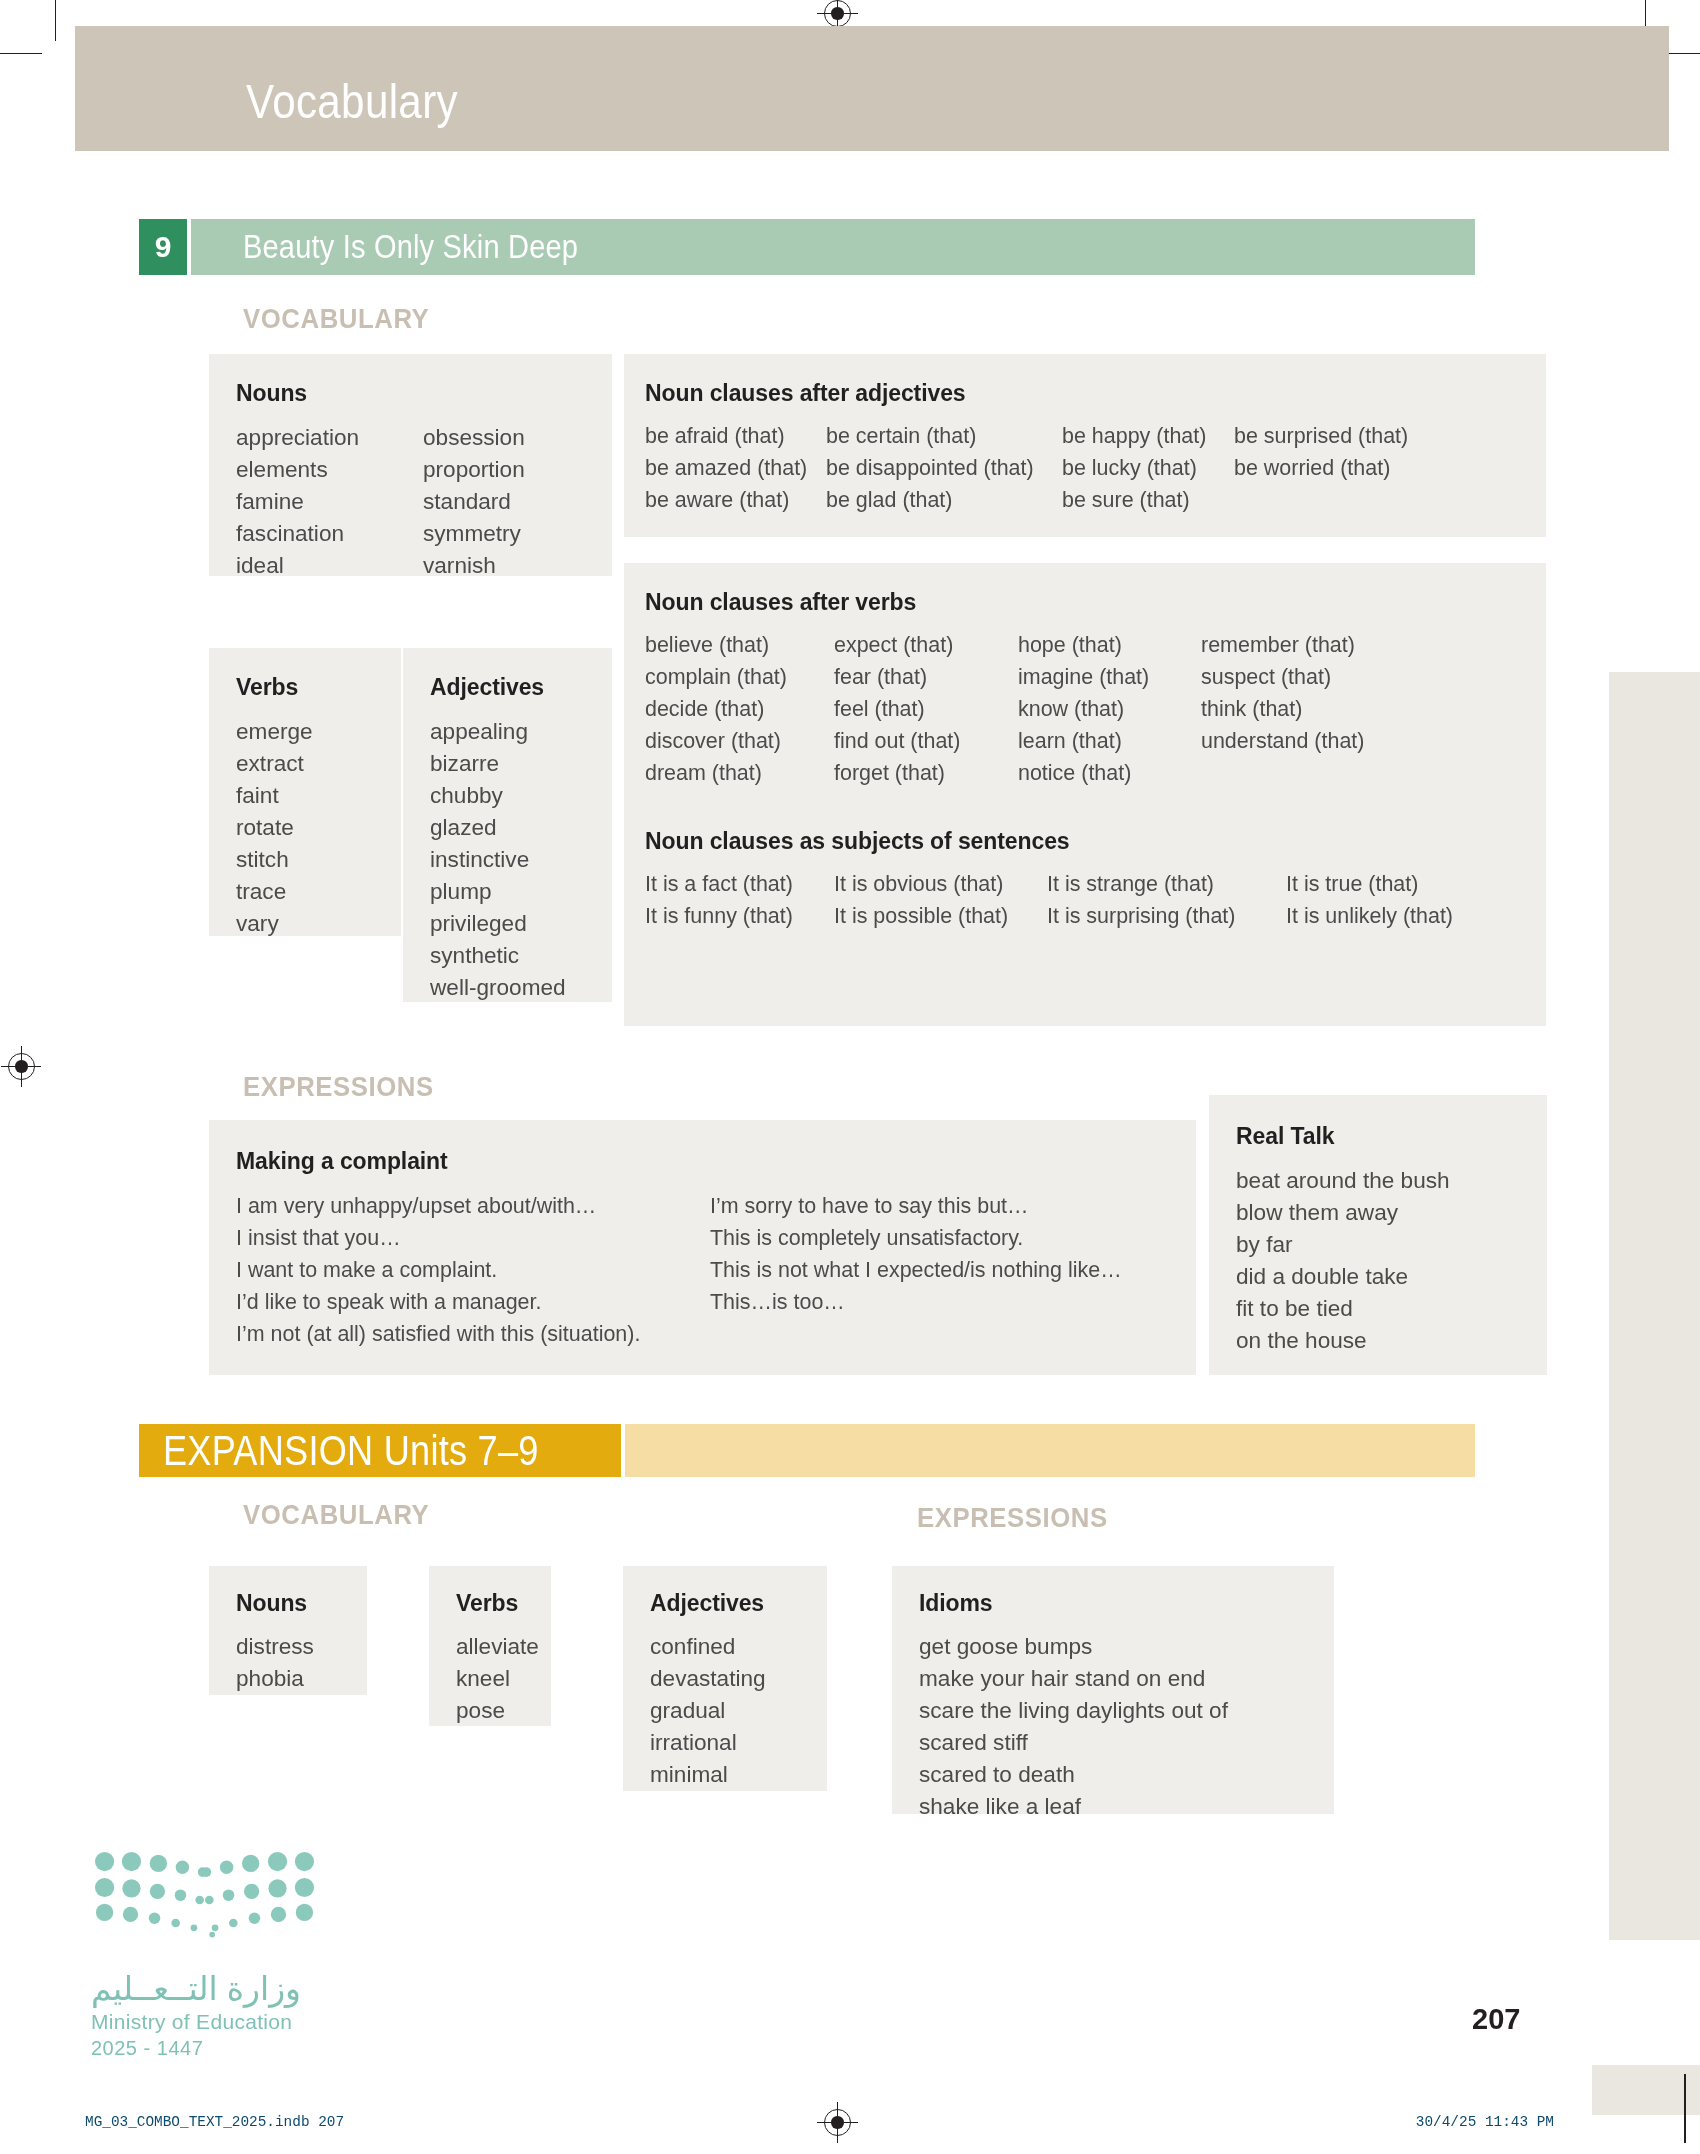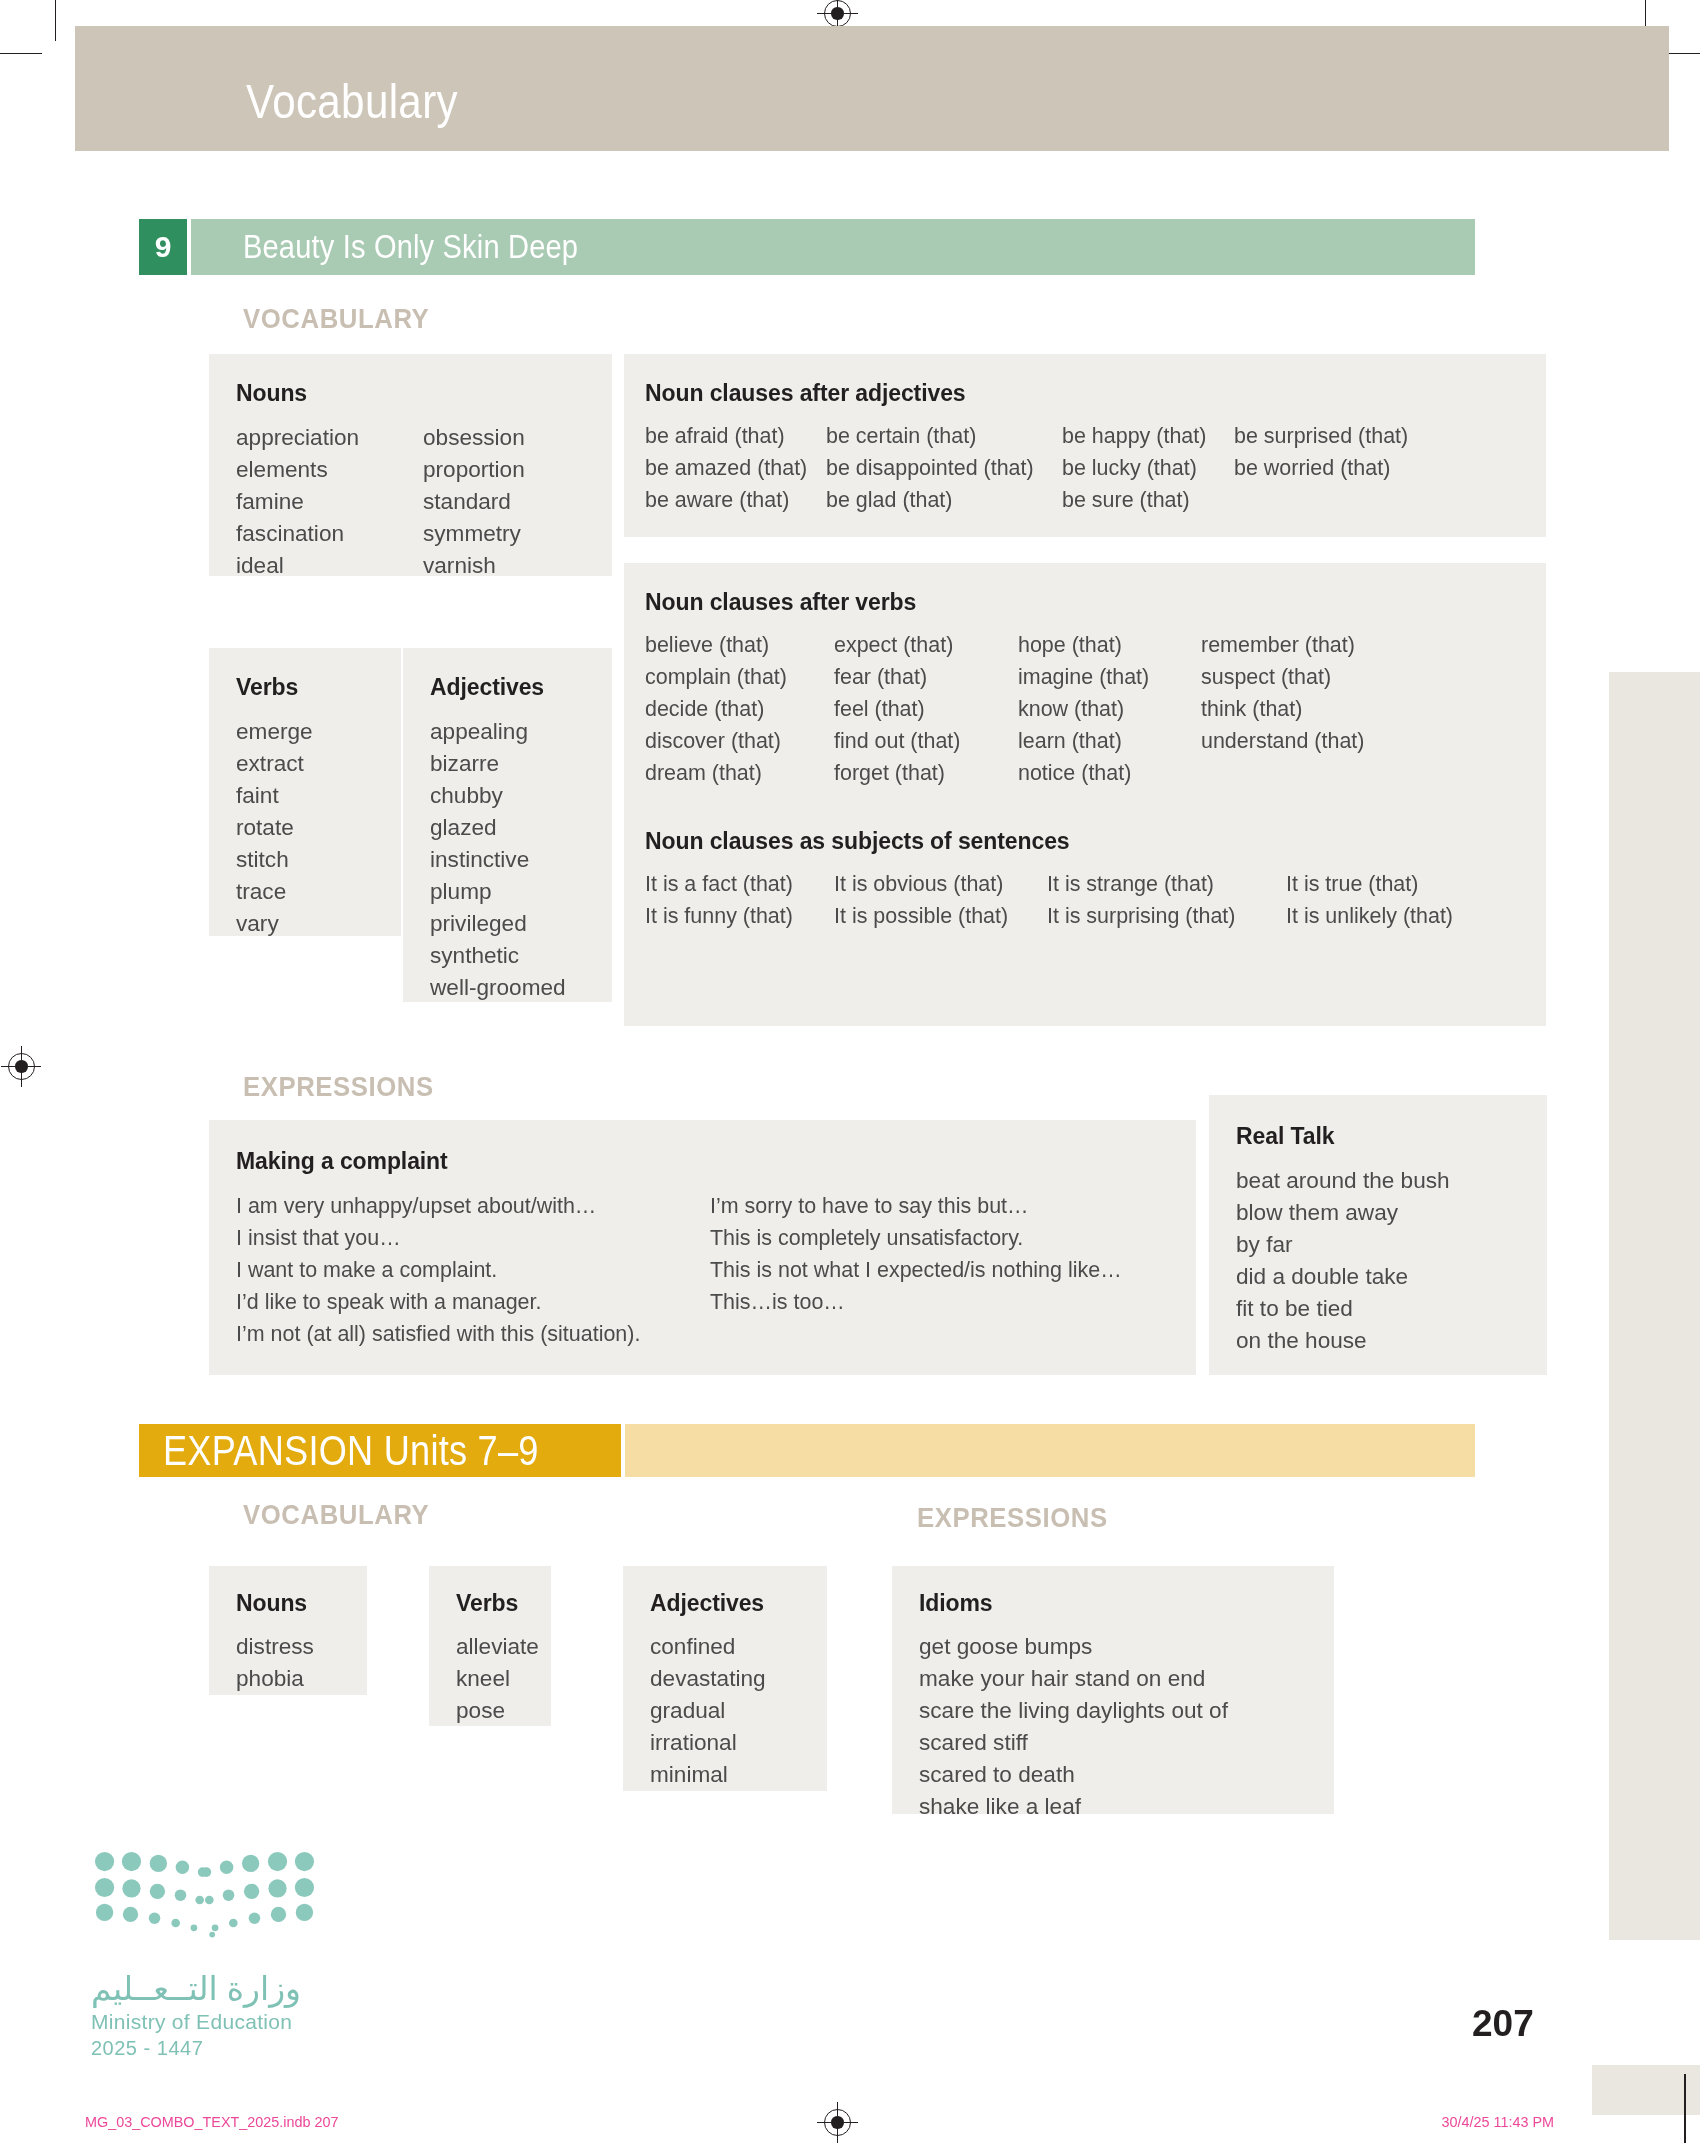--- a/index.html
+++ b/index.html
@@ -206,28 +206,28 @@
     color: #7fc1b5; font-size: 21px; letter-spacing: 0.3px;
   }
   .logo-yr {
     position: absolute; left: 91px; top: 2037px;
     color: #7fc1b5; font-size: 20px; letter-spacing: 0.5px;
   }
 
   .page-number {
     position: absolute;
     left: 1472px; top: 2003px;
-    font-size: 37px; font-weight: 700; color: #231f20;
+    font-size: 29px; font-weight: 700; color: #231f20;
   }
 
   .print-meta {
     position: absolute;
     font-size: 14.4px;
-    color: #ec4899;
-    font-family: Liberation Sans, sans-serif;
+    color: #0c4a6e;
+    font-family: Liberation Mono, monospace;
     white-space: nowrap;
   }
   .print-left { left: 85px; top: 2114px; }
   .print-right { right: 146px; top: 2114px; }
 </style>
 </head>
 <body>
 
 <div id="page">
 

